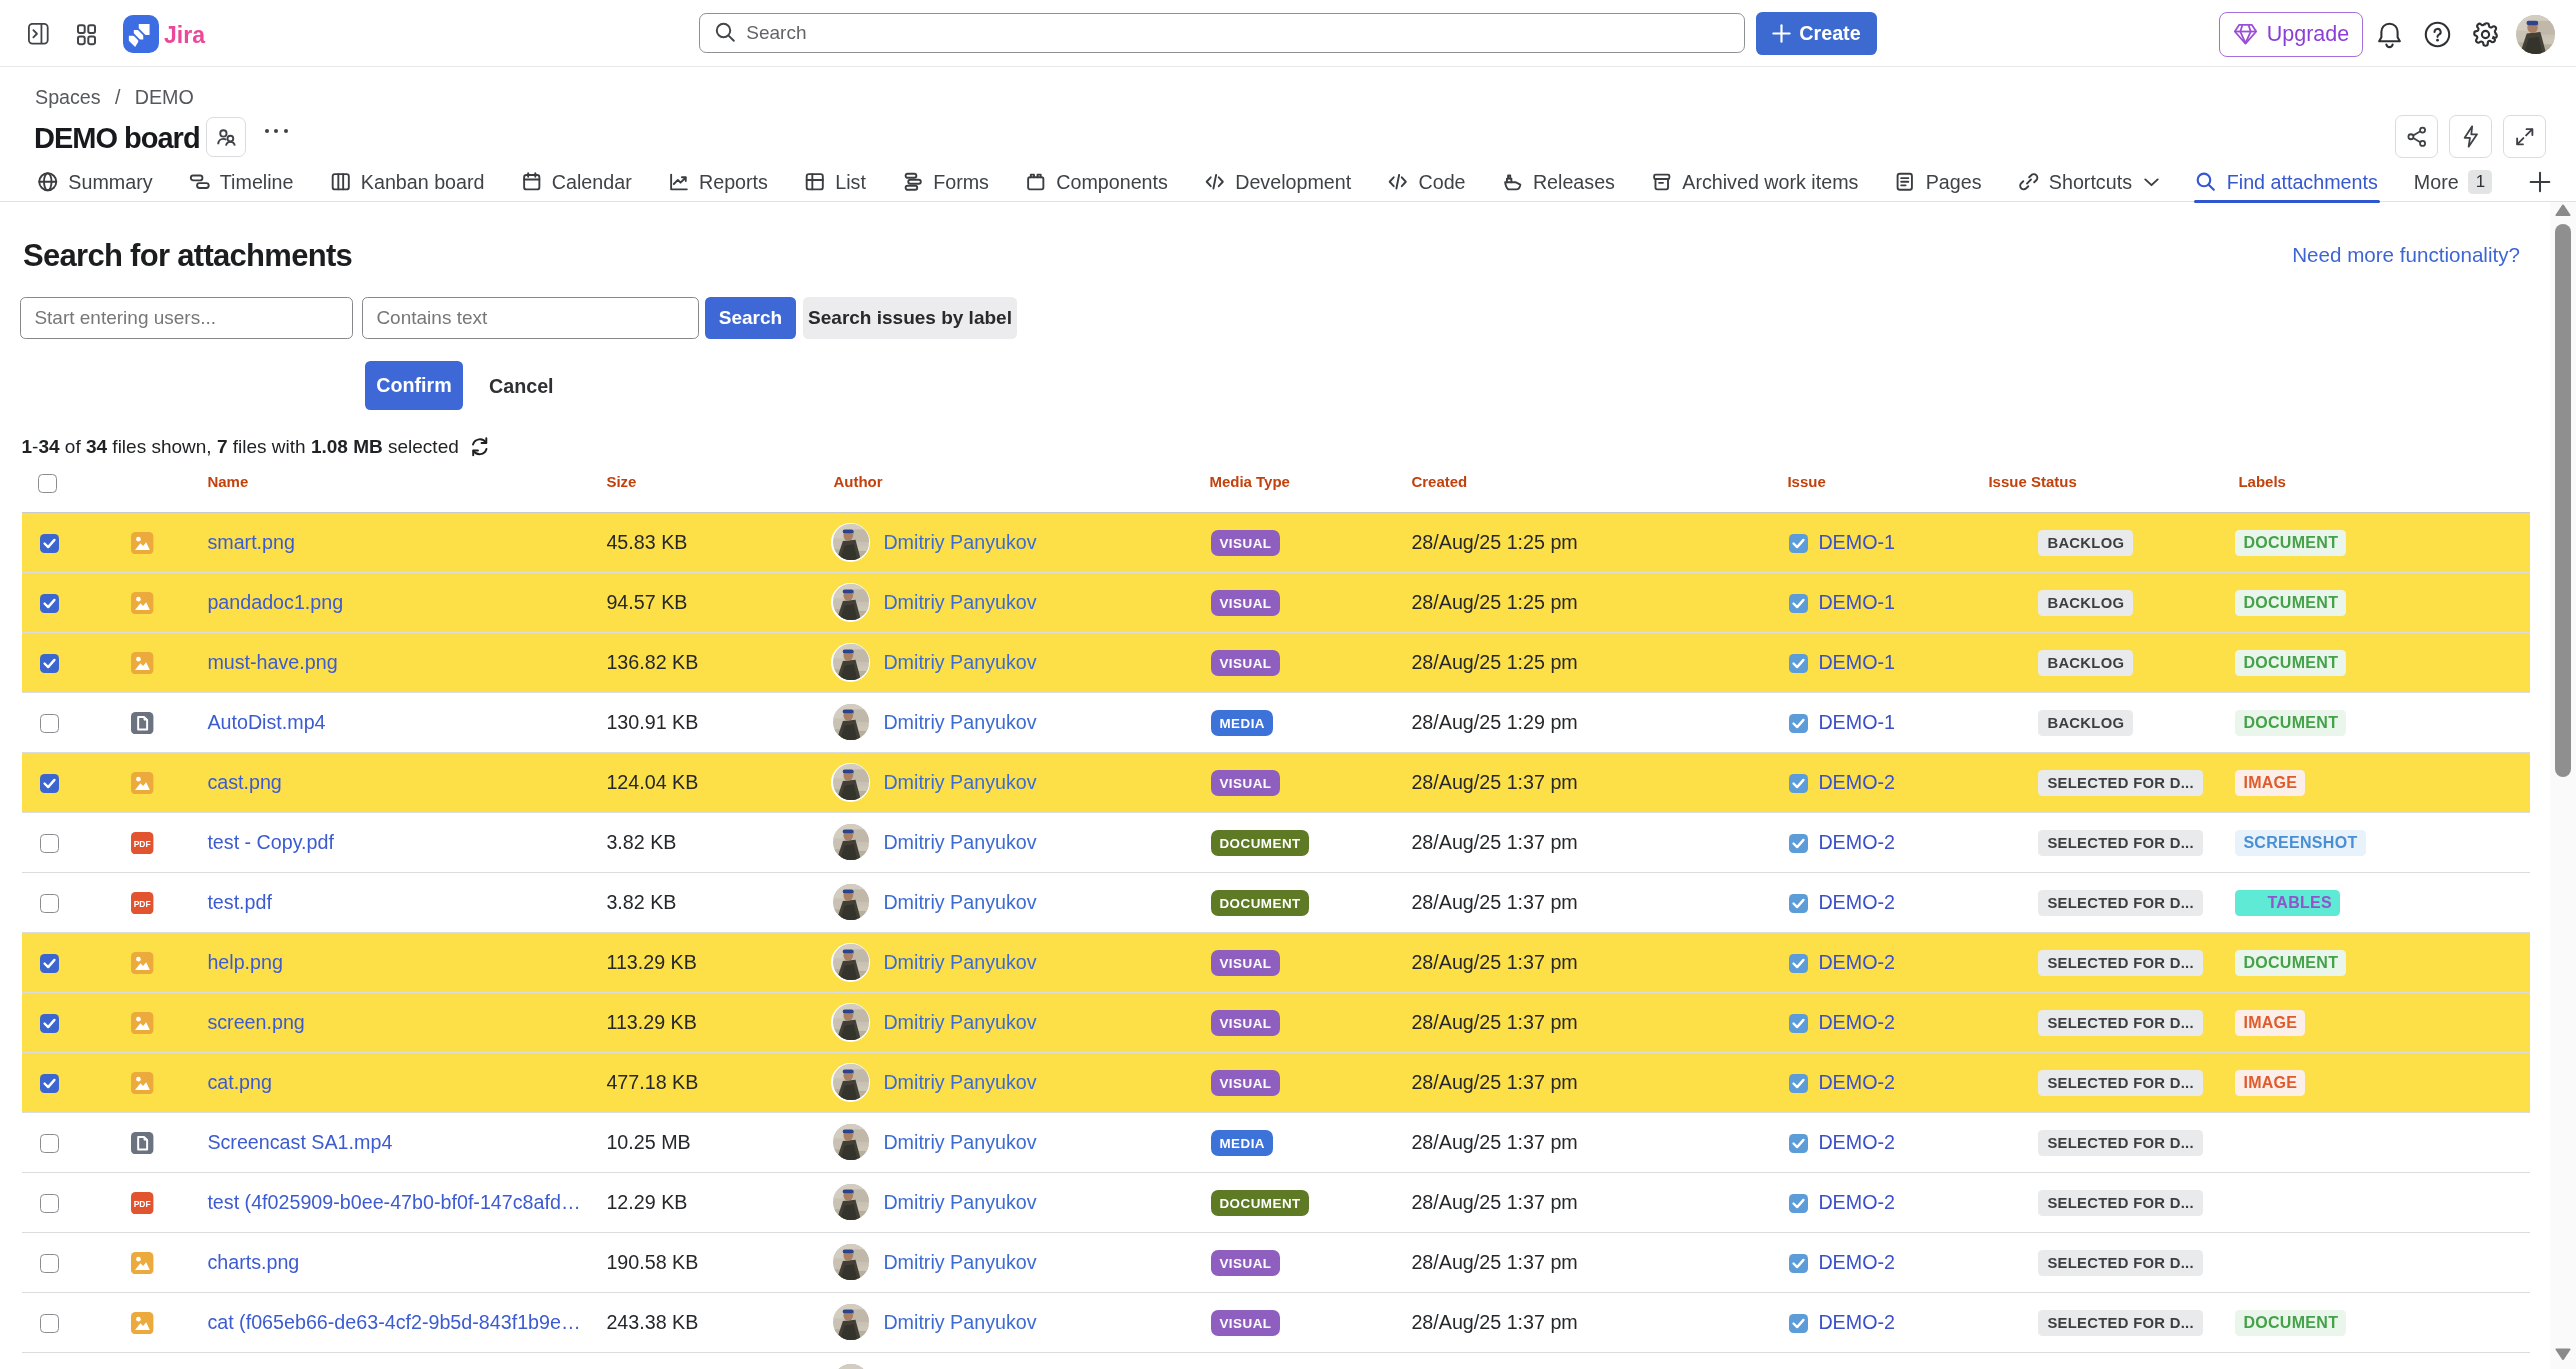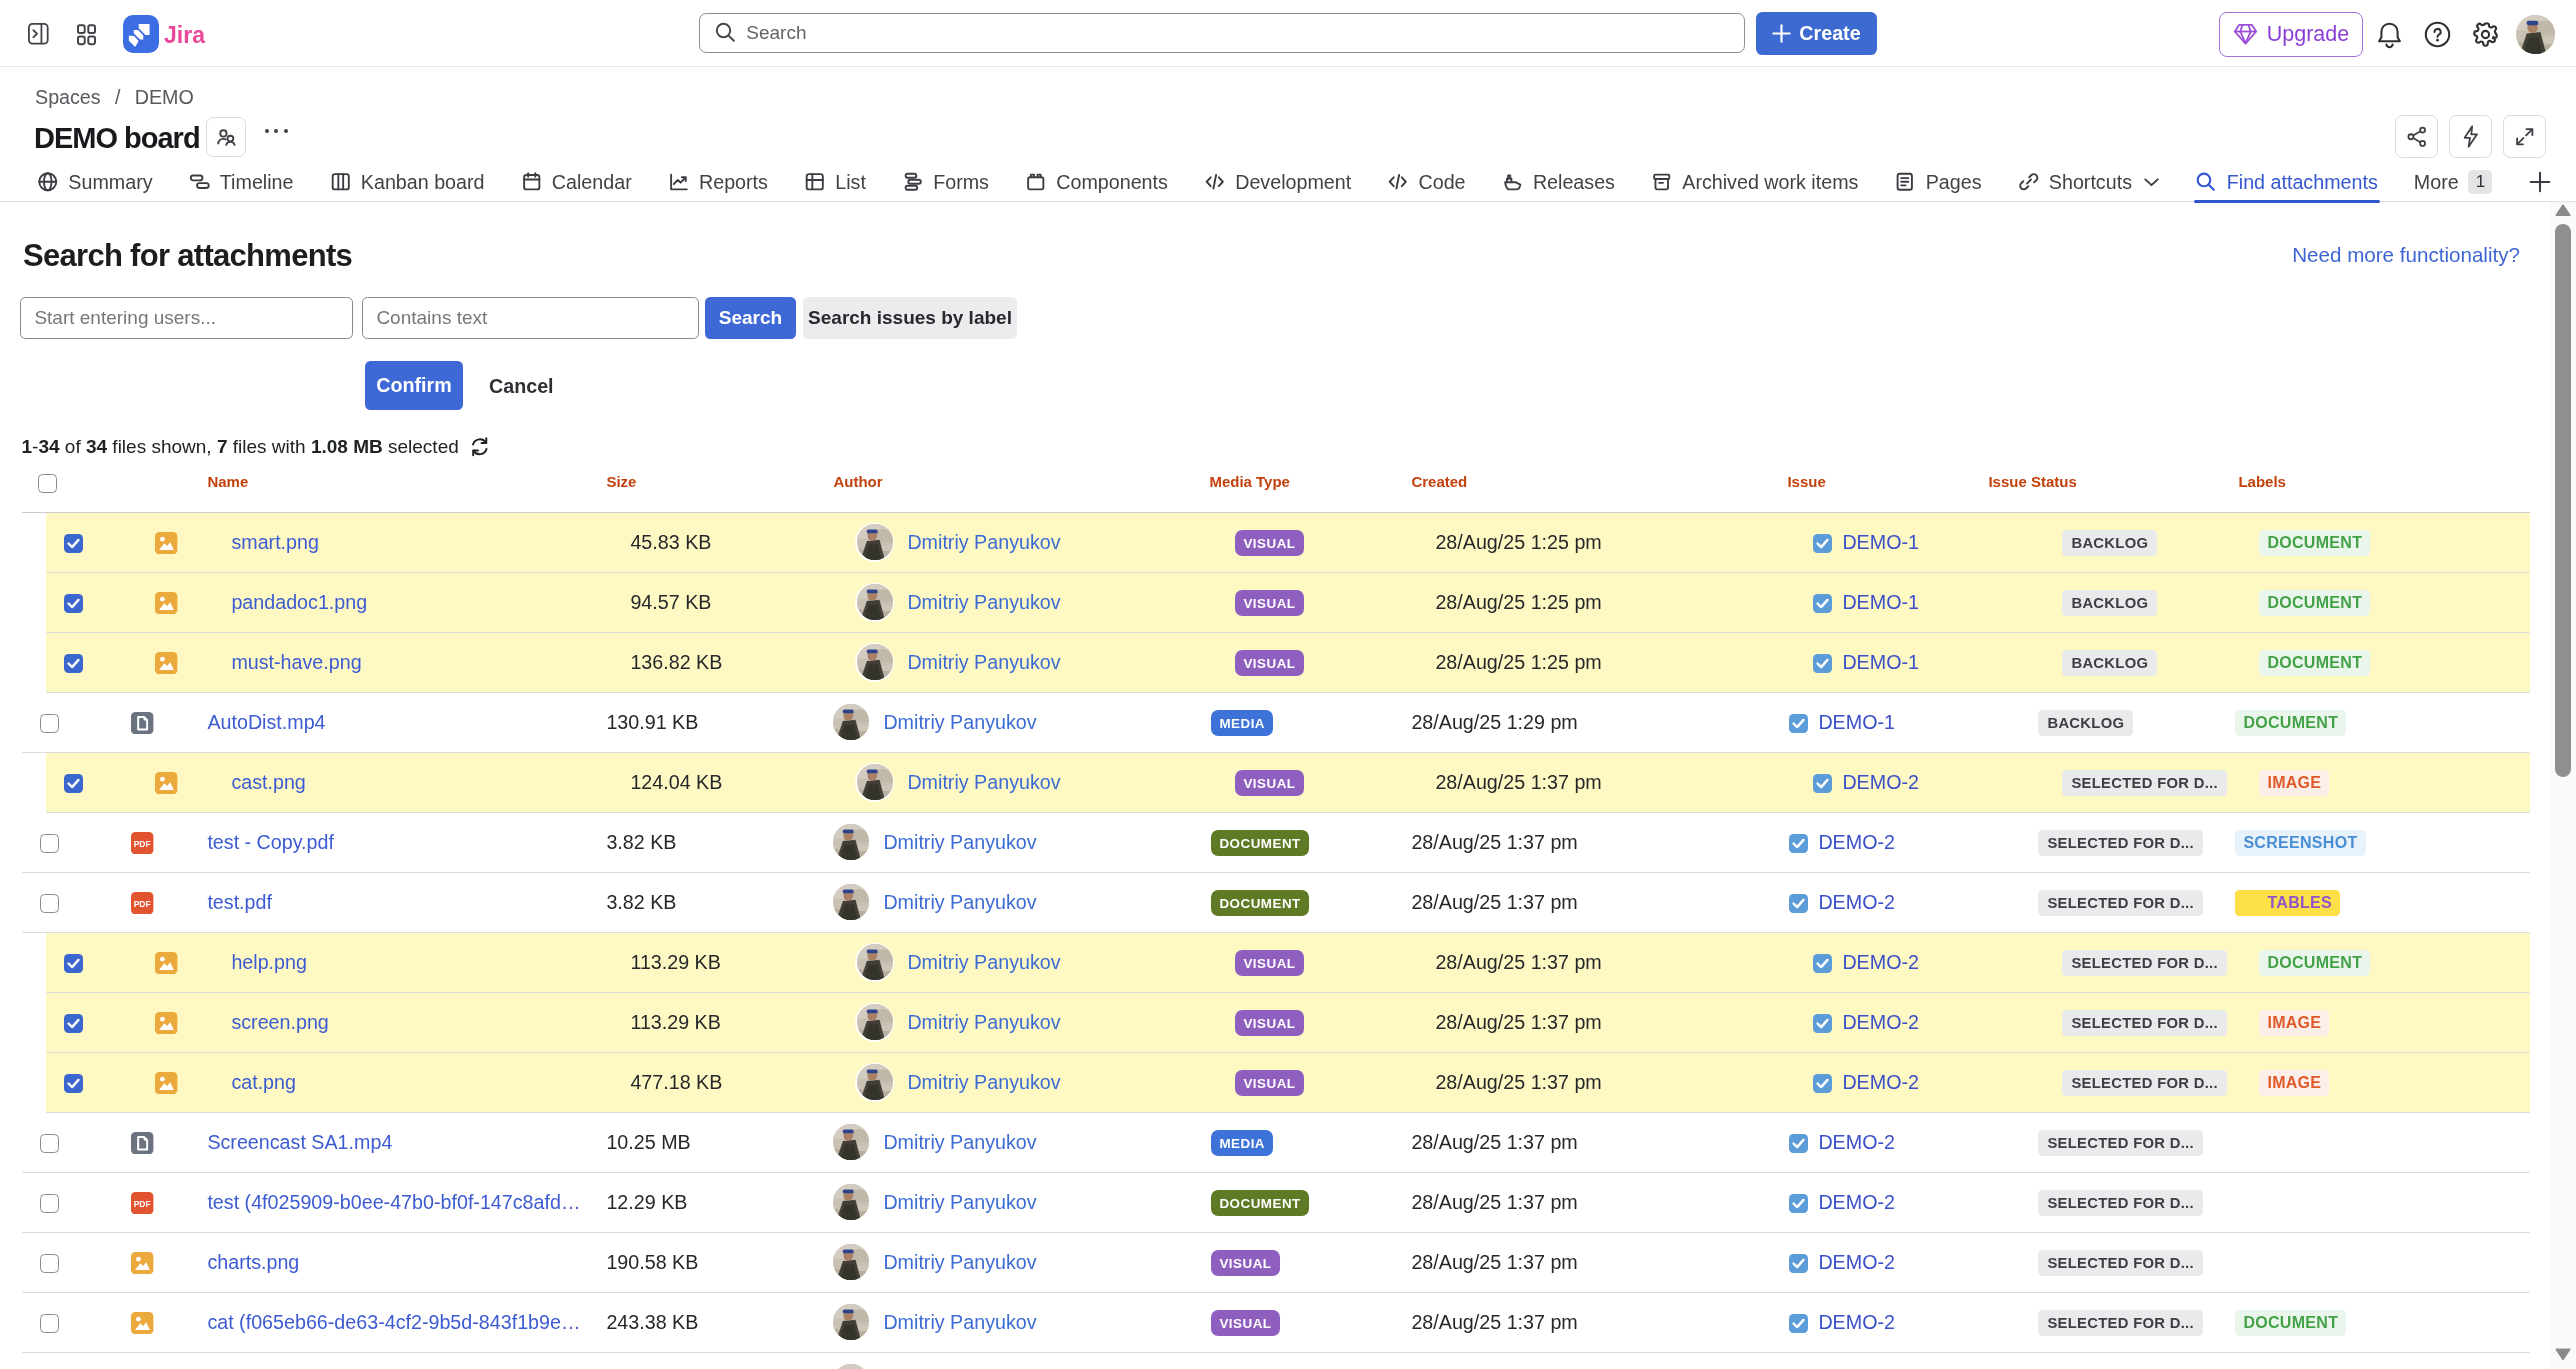--- a/index.html
+++ b/index.html
@@ -58,21 +58,21 @@
   #btn-confirm { position:absolute; left:365px; top:361px; width:98px; height:49px; background:#3d68d6;
     border-radius:5.4px; color:#fff; font-size:19.7px; font-weight:700; display:flex; align-items:center; justify-content:center; }
   #cancel { position:absolute; left:489px; top:375px; font-size:19.7px; font-weight:700; color:#2e3033; }
   #summary { position:absolute; left:21.5px; top:436px; font-size:19px; color:#202326; display:flex; align-items:center; gap:10.7px;}
 
   
   #table { position:absolute; left:22.4px; top:461px; width:2508px; }
   #thead { position:relative; height:52px; border-bottom:1.8px solid #c9cbce; font-weight:700; font-size:15px; color:#c2410c; }
   #thead .abs { top:11.6px; }
   .row { position:relative; height:60px; border-bottom:0.9px solid #dadcde; background:#fff; }
-  .row.sel { background:#fef9c3;margin-left:24px; }
+  .row.sel { background:#fde047; }
   .cb { position:absolute; left:18px; top:20.6px; width:19px; height:19px; border:1.8px solid #8a8c90; border-radius:4.5px; background:#fff; }
   .cb.on { border:none; background:#3c66cf; }
   .ficon { position:absolute; left:109px; top:19px; }
   .name { position:absolute; left:185px; top:0; line-height:59px;
     font-size:19.7px; color:#3c5bd2; max-width:379px; overflow:hidden; text-overflow:ellipsis; white-space:nowrap; }
   .size { position:absolute; left:584px; top:0; height:59px; display:flex; align-items:center; font-size:19.7px; color:#25272a; }
   .avatar { position:absolute; left:809px; top:9.8px; width:39px; height:39px; border-radius:50%; background:#fff;
     display:flex; align-items:center; justify-content:center; }
   .author { position:absolute; left:861px; top:0; height:59px; display:flex; align-items:center; font-size:19.7px; color:#3c6bd4; }
   .mbadge { position:absolute; left:1189px; top:17px; height:26px; border-radius:7.2px; color:#fff;
@@ -83,21 +83,21 @@
   .created { position:absolute; left:1389px; top:0; height:59px; display:flex; align-items:center; font-size:19.7px; color:#25272a; }
   .icb { position:absolute; left:1767px; top:20.6px; }
   .ikey { position:absolute; left:1796px; top:0; height:59px; display:flex; align-items:center; font-size:19.7px; color:#3a4fc9; }
   .sbadge { position:absolute; left:2016px; top:17px; height:26px; background:#e9eaeb; border-radius:4.5px;
     color:#3c3e42; font-size:14.8px; font-weight:700; display:flex; align-items:center; padding:0 9px; letter-spacing:0.3px; }
   .lbadge { position:absolute; left:2213px; top:17px; height:26px; border-radius:4.5px;
     font-size:16px; font-weight:700; display:flex; align-items:center; padding:0 8px; letter-spacing:0.3px; }
   .lbadge.doc { background:#eaf6eb; color:#44a248; }
   .lbadge.img { background:#fcefe9; color:#e05a2b; }
   .lbadge.scr { background:#e8f2fb; color:#4a8fd4; }
-  .lbadge.tab { background:#fde047; color:#9055c8;padding-left:32px; }
+  .lbadge.tab { background:#5eead4; color:#9055c8;padding-left:32px; }
 
   
   #sbtrack { position:absolute; left:2550px; top:202px; width:26px; height:1168px; background:#fafafa; }
   #sbthumb { position:absolute; left:5.4px; top:22.4px; width:16px; height:553px; background:#8f8f8f; border-radius:8px; }
 </style></head>
 <body>
 <div id="page">
 
   <div id="topbar">
     <div class="abs" style="left:28px; top:23px;">

